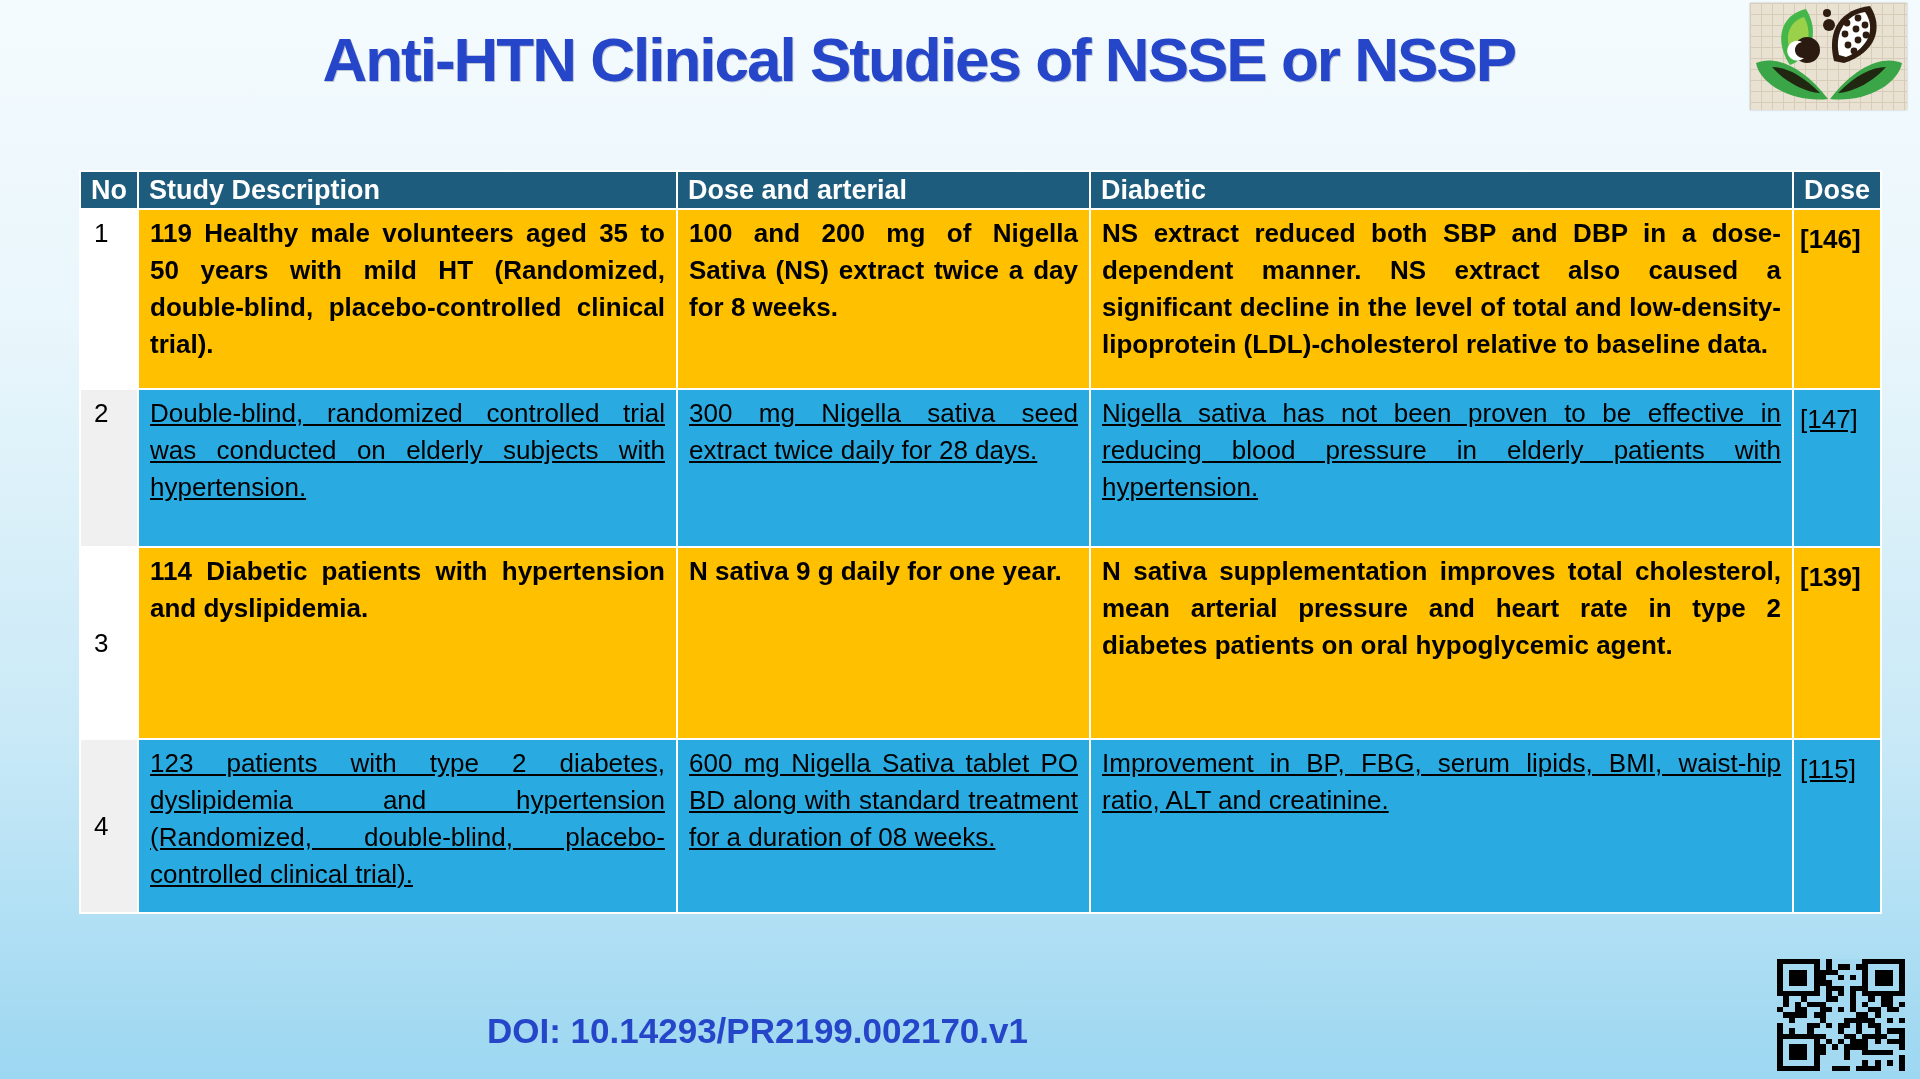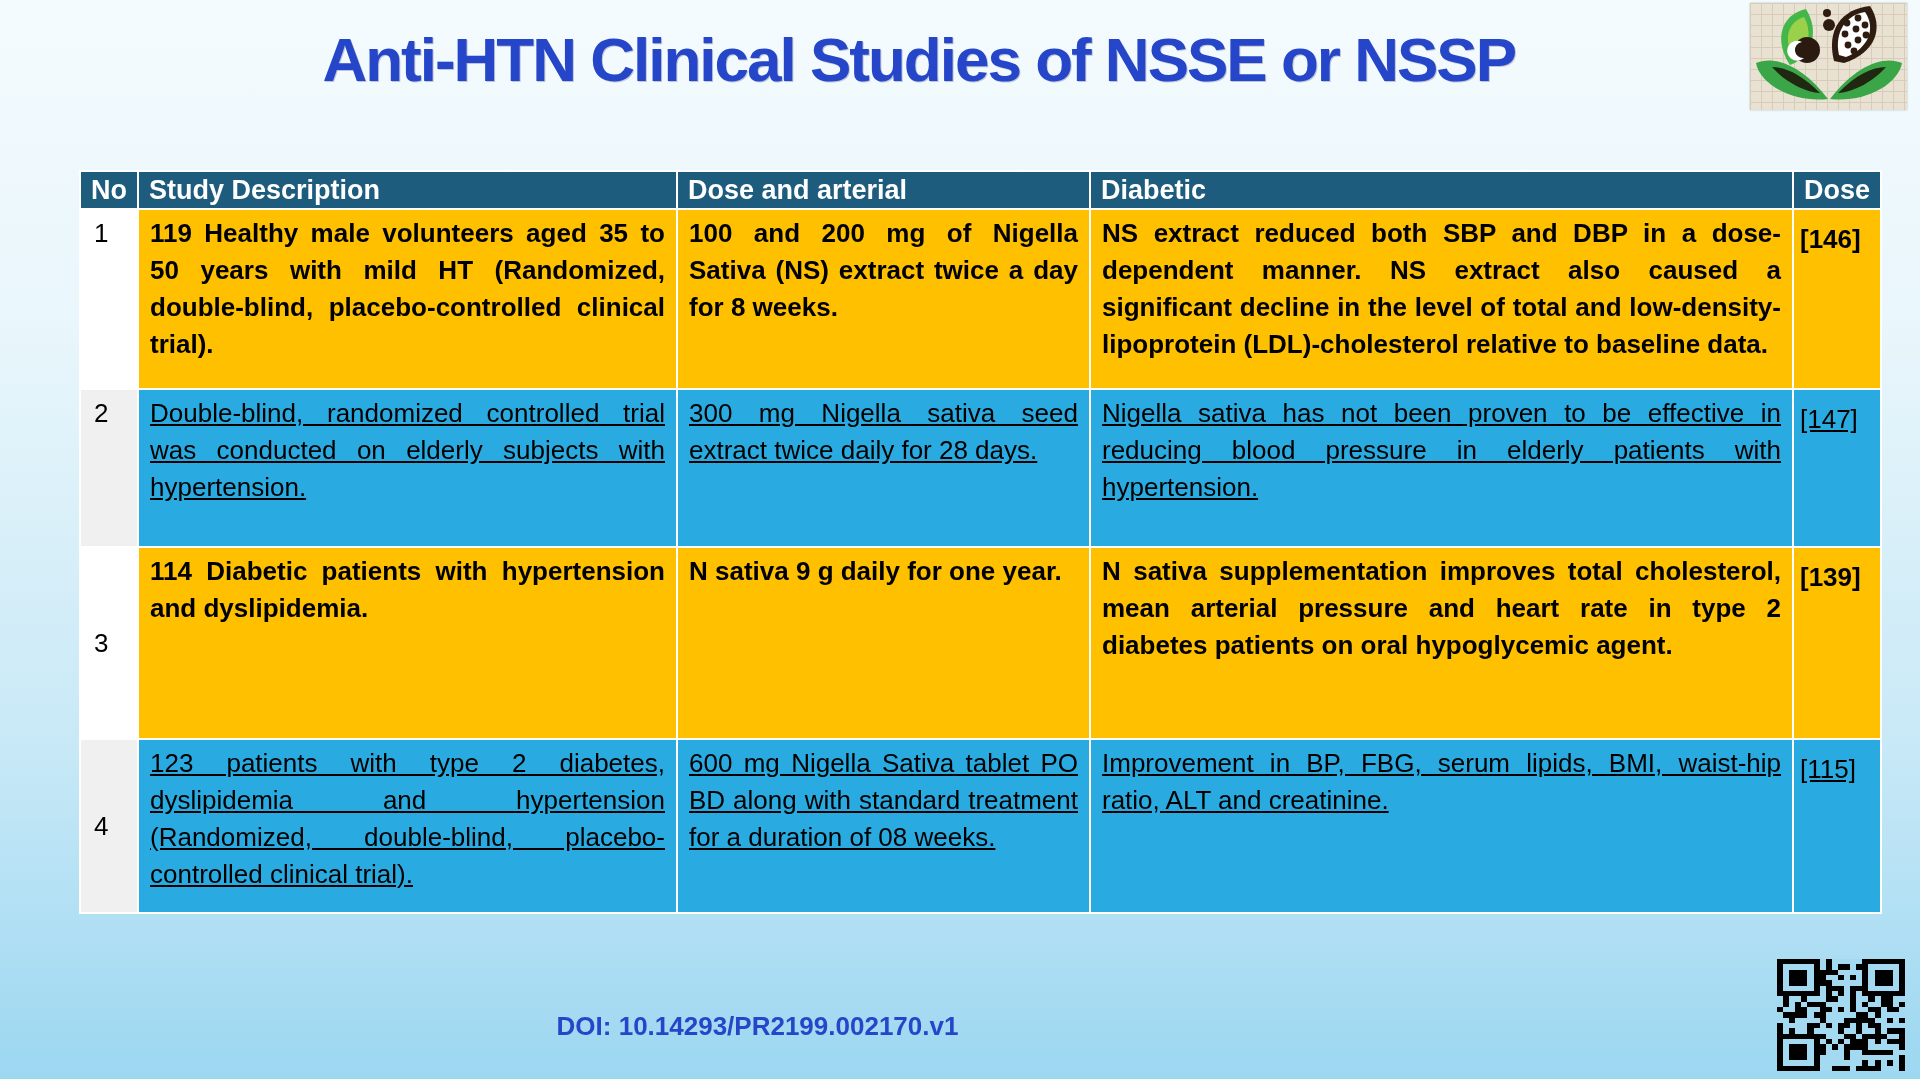--- a/index.html
+++ b/index.html
@@ -39,21 +39,21 @@
   }
   td.no{text-align:left;padding-left:13px;background:#ffffff;}
   tr.alt td.no{background:var(--no-col-alt,#F0F0F0);}
   tr.vmid td.no{vertical-align:middle;}
   tr.row-yellow td.c{background:var(--row-yellow,#FFC000);font-weight:bold;}
   tr.row-blue  td.c{background:var(--row-blue,#29ABE2);text-decoration:underline;}
   td.refs{text-align:left;padding:11px 6px;}
   .r1{height:180px}.r2{height:158px}.r3{height:192px}.r4{height:174px}
   .doi{
     position:absolute;top:1011px;left:0;width:1515px;text-align:center;
-    font-size:26px;font-weight:bold;color:var(--accent-blue,#2646C9);
+    font-size:35px;font-weight:bold;color:var(--accent-blue,#2646C9);
   }
   .qr{position:absolute;left:1777px;top:959px;width:128px;height:112px;}
   .qr svg{width:100%;height:100%;display:block;}
 </style>
 </head>
 <body>
 
 <h1 class="title">Anti-HTN Clinical Studies of NSSE or NSSP</h1>
 
 <div class="logo">

